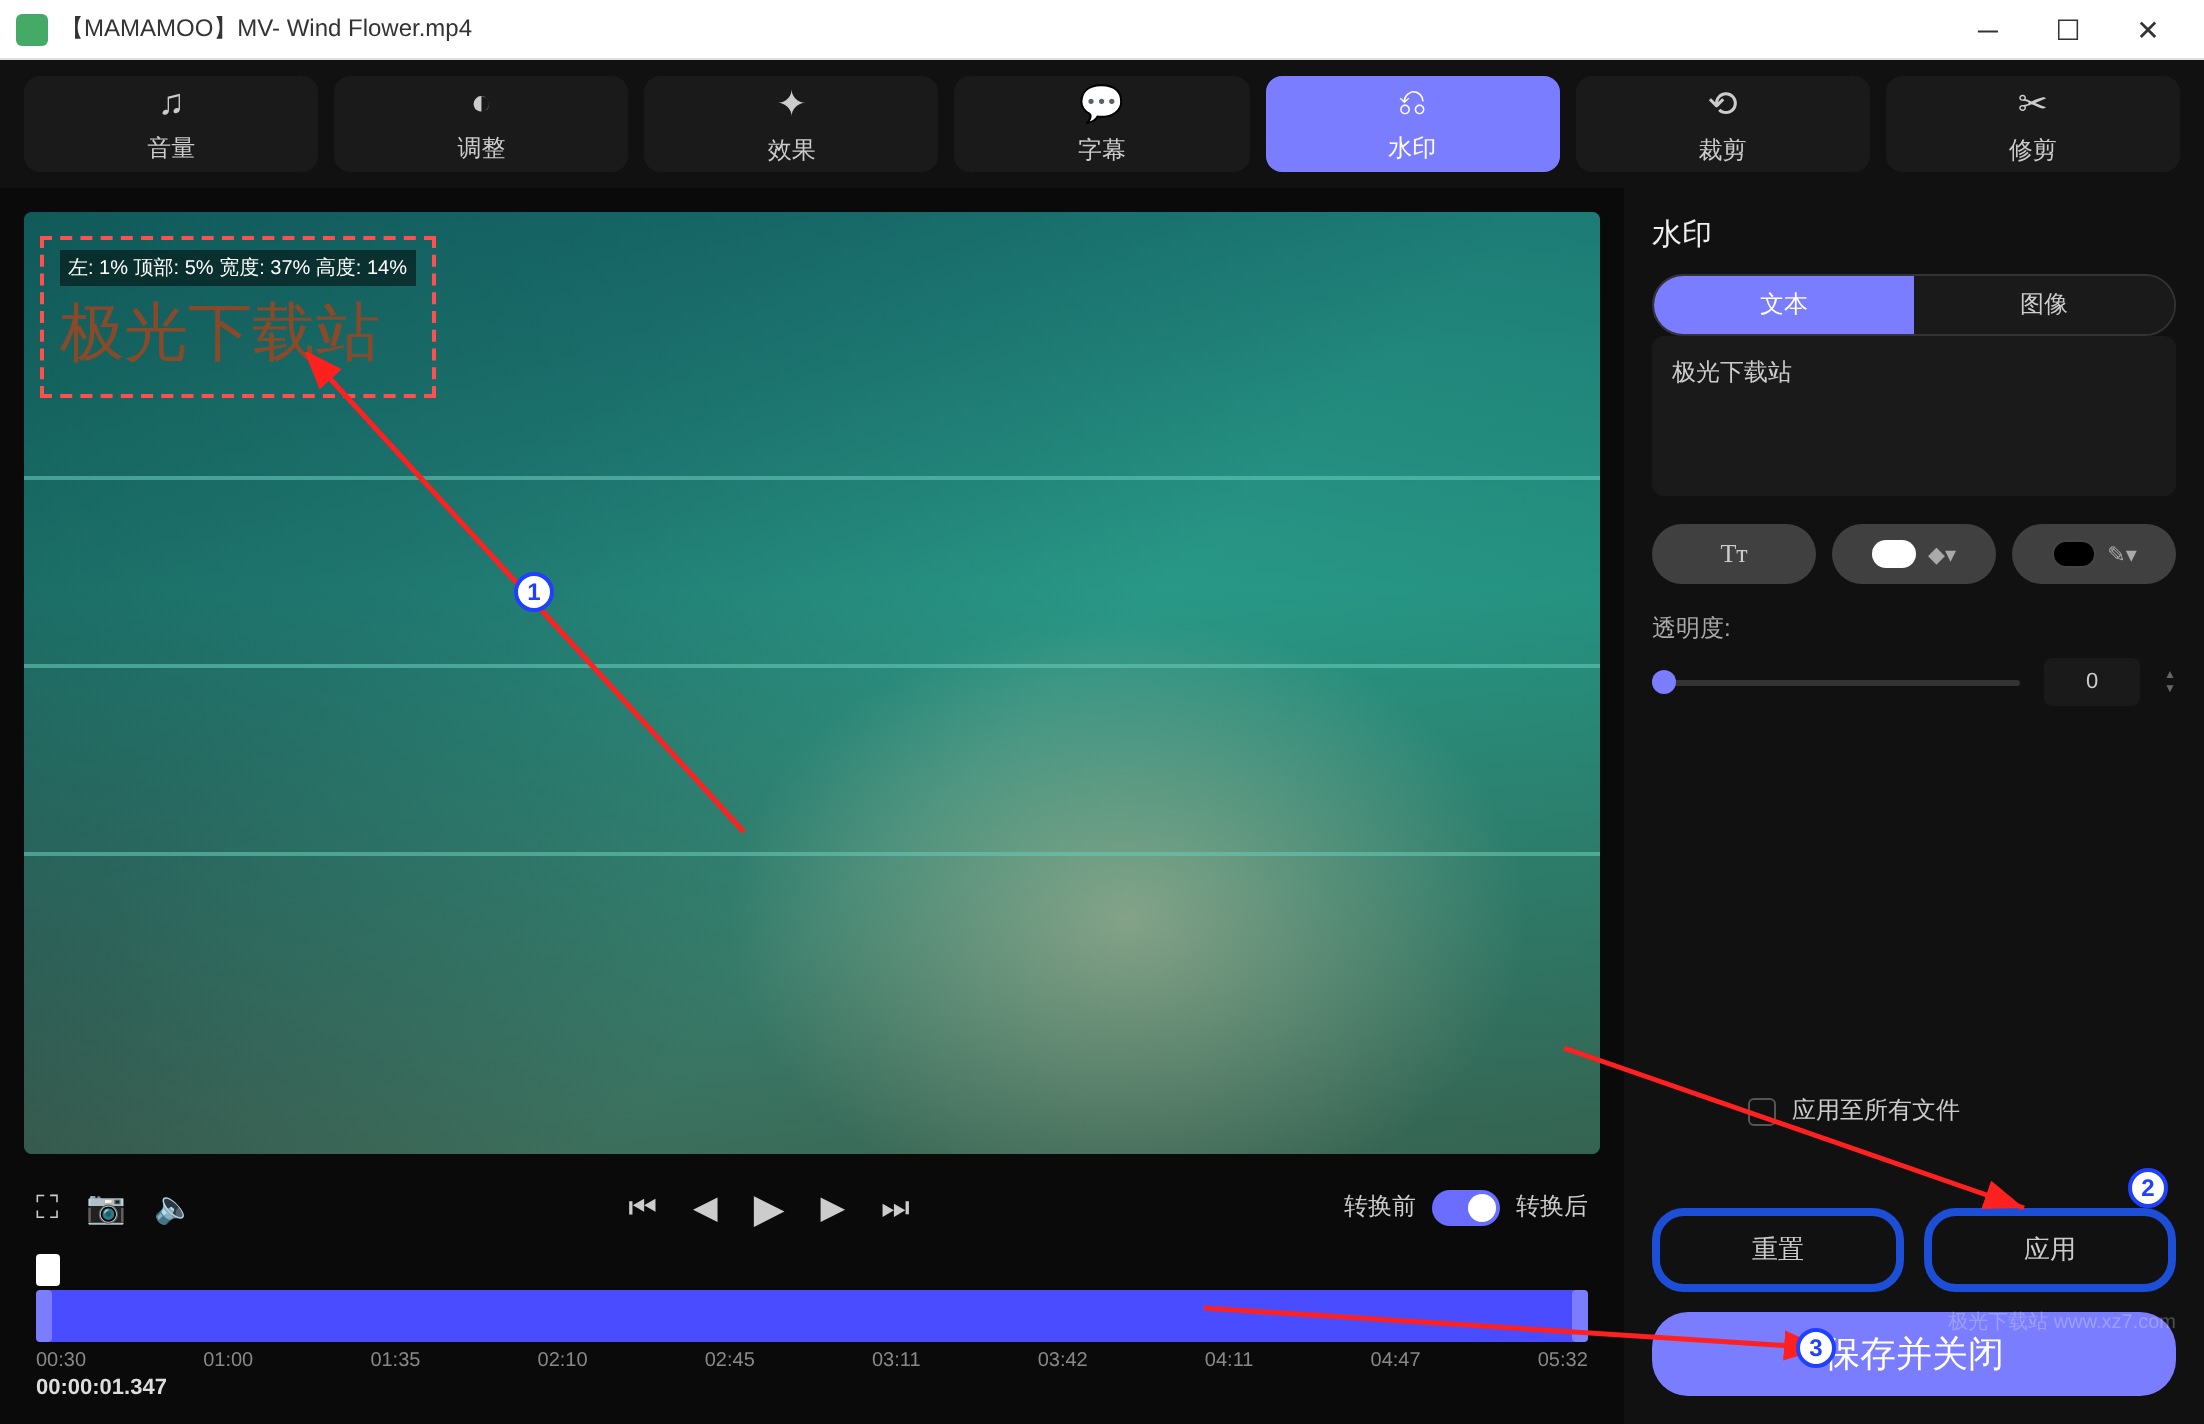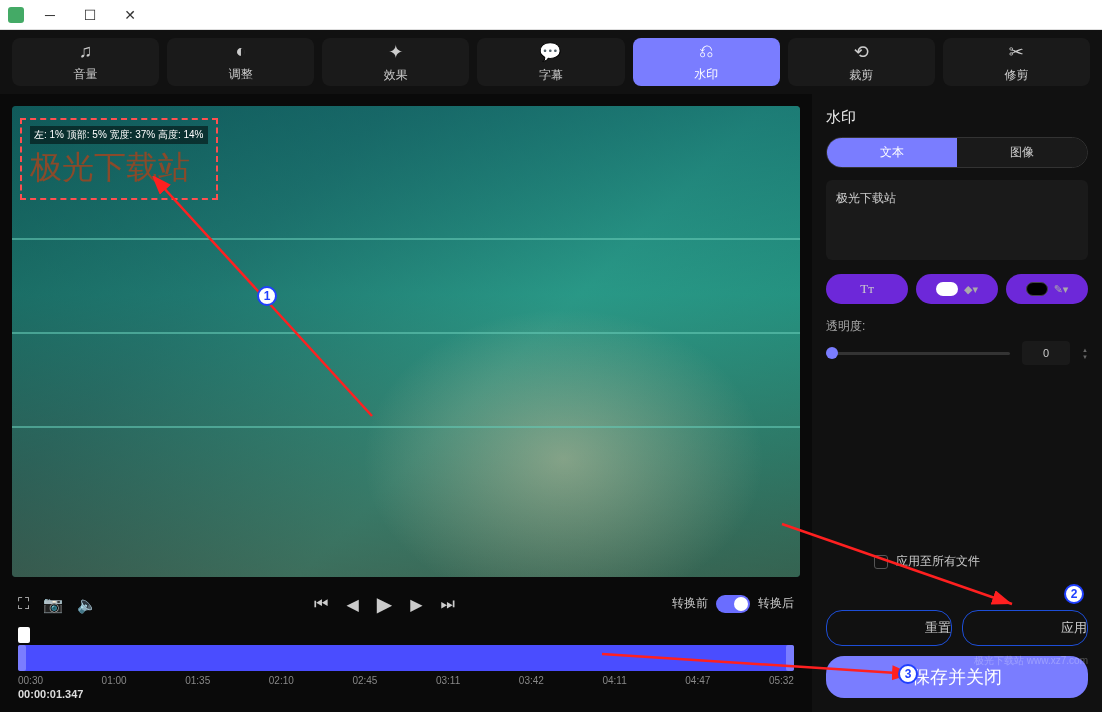--- a/index.html
+++ b/index.html
@@ -54,49 +54,50 @@
 .timeline-wrap { padding: 0 6px; margin-top: 4px; }
 .timeline-handle { width: 12px; height: 16px; background: #fff; border-radius: 2px; margin-bottom: 2px; }
 .timeline-bar { height: 26px; background: #4a4dff; border-radius: 3px; position: relative; }
 .timeline-trimmer { position: absolute; width: 8px; height: 100%; background: #7a7dff; border-radius: 2px; }
 .timeline-ticks { display: flex; justify-content: space-between; font-size: 10px; color: #888; margin-top: 4px; }
 .timecode { font-size: 11px; color: #ddd; margin-top: 2px; font-weight: bold; }
 
 
 .sidebar { width: 290px; background: #111; padding: 14px; display: flex; flex-direction: column; color: #ccc; font-size: 13px; position: relative; }
 .sidebar h3 { font-size: 15px; font-weight: normal; color: #eee; margin-bottom: 10px; }
-.seg-control { display: flex; border-radius: 16px; overflow: hidden; border: 1px solid #333; margin-bottom: 12px; }
+.seg-control { display: flex; border-radius: 16px; overflow: hidden; border: 1px solid #333; }
 .seg-btn { flex: 1; padding: 6px 0; text-align: center; background: #1a1a1a; cursor: pointer; font-size: 12px; }
 .seg-btn.active { background: #7a7dff; color: #fff; }
 .text-input { background: #1a1a1a; border: none; border-radius: 6px; padding: 10px; color: #ccc; font-size: 12px; height: 80px; resize: none; margin-bottom: 14px; width: 100%; }
 .style-row { display: flex; gap: 8px; margin-bottom: 14px; }
-.style-pill { flex: 1; height: 30px; background: #6d28d9; border-radius: 15px; display: flex; align-items: center; justify-content: center; gap: 6px; cursor: pointer; }
+.style-pill { flex: 1; height: 30px; background: #404040; border-radius: 15px; display: flex; align-items: center; justify-content: center; gap: 6px; cursor: pointer; }
 .swatch { width: 22px; height: 14px; border-radius: 7px; }
 .opacity-label { font-size: 12px; color: #aaa; margin-bottom: 6px; }
 .opacity-row { display: flex; align-items: center; gap: 12px; margin-bottom: 16px; }
 .slider-track { flex: 1; height: 3px; background: #333; position: relative; border-radius: 2px; }
 .slider-thumb { position: absolute; left: 0; top: -5px; width: 12px; height: 12px; background: #7a7dff; border-radius: 50%; }
 .opacity-val { width: 48px; height: 24px; background: #1a1a1a; border-radius: 4px; display: flex; align-items: center; justify-content: center; font-size: 11px; }
 .stepper { display: flex; flex-direction: column; gap: 1px; }
 .stepper span { font-size: 6px; color: #666; cursor: pointer; }
 
 .sidebar-bottom { margin-top: auto; }
 .apply-all { display: flex; align-items: center; gap: 8px; font-size: 12px; margin-bottom: 12px; margin-left: 48px; }
 .checkbox { width: 14px; height: 14px; border: 1px solid #555; border-radius: 3px; }
 .btn-row { display: flex; gap: 10px; margin-bottom: 10px; }
-.btn-outline { flex: 1; padding: 8px 0; border: 1px solid #1d4ed8; border-radius: 16px; text-align: right; font-size: 13px; cursor: pointer; background: transparent; color: #ccc; margin-top: 28px; }
+.btn-outline { flex: 1; padding: 8px 0; border: 4px solid #1d4ed8; border-radius: 16px; text-align: center; font-size: 13px; cursor: pointer; background: transparent; color: #ccc; margin-top: 28px; }
 .btn-save { width: 100%; padding: 9px 0; background: #7a7dff; border: none; border-radius: 18px; font-size: 18px; color: #fff; cursor: pointer; }
 
 .brand-mark { position: absolute; right: 14px; bottom: 44px; font-size: 10px; color: rgba(255,255,255,0.25); pointer-events: none; text-align: center; }
 </style>
 </head>
 <body>
 
 <div class="titlebar">
   <div class="app-icon"></div>
+  <div class="title">【MAMAMOO】MV- Wind Flower.mp4</div>
   <div class="win-controls">
     <div class="win-btn">─</div>
     <div class="win-btn">☐</div>
     <div class="win-btn">✕</div>
   </div>
 </div>
 
 <div class="toolbar">
   <div class="tool-btn">
     <span class="icon">♫</span>

